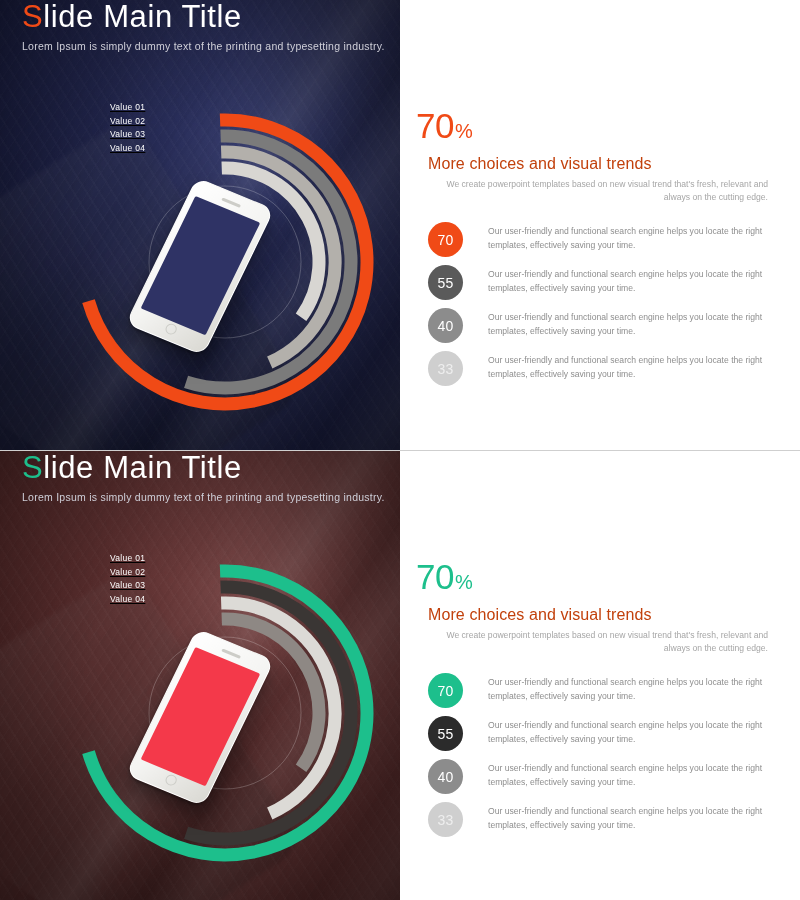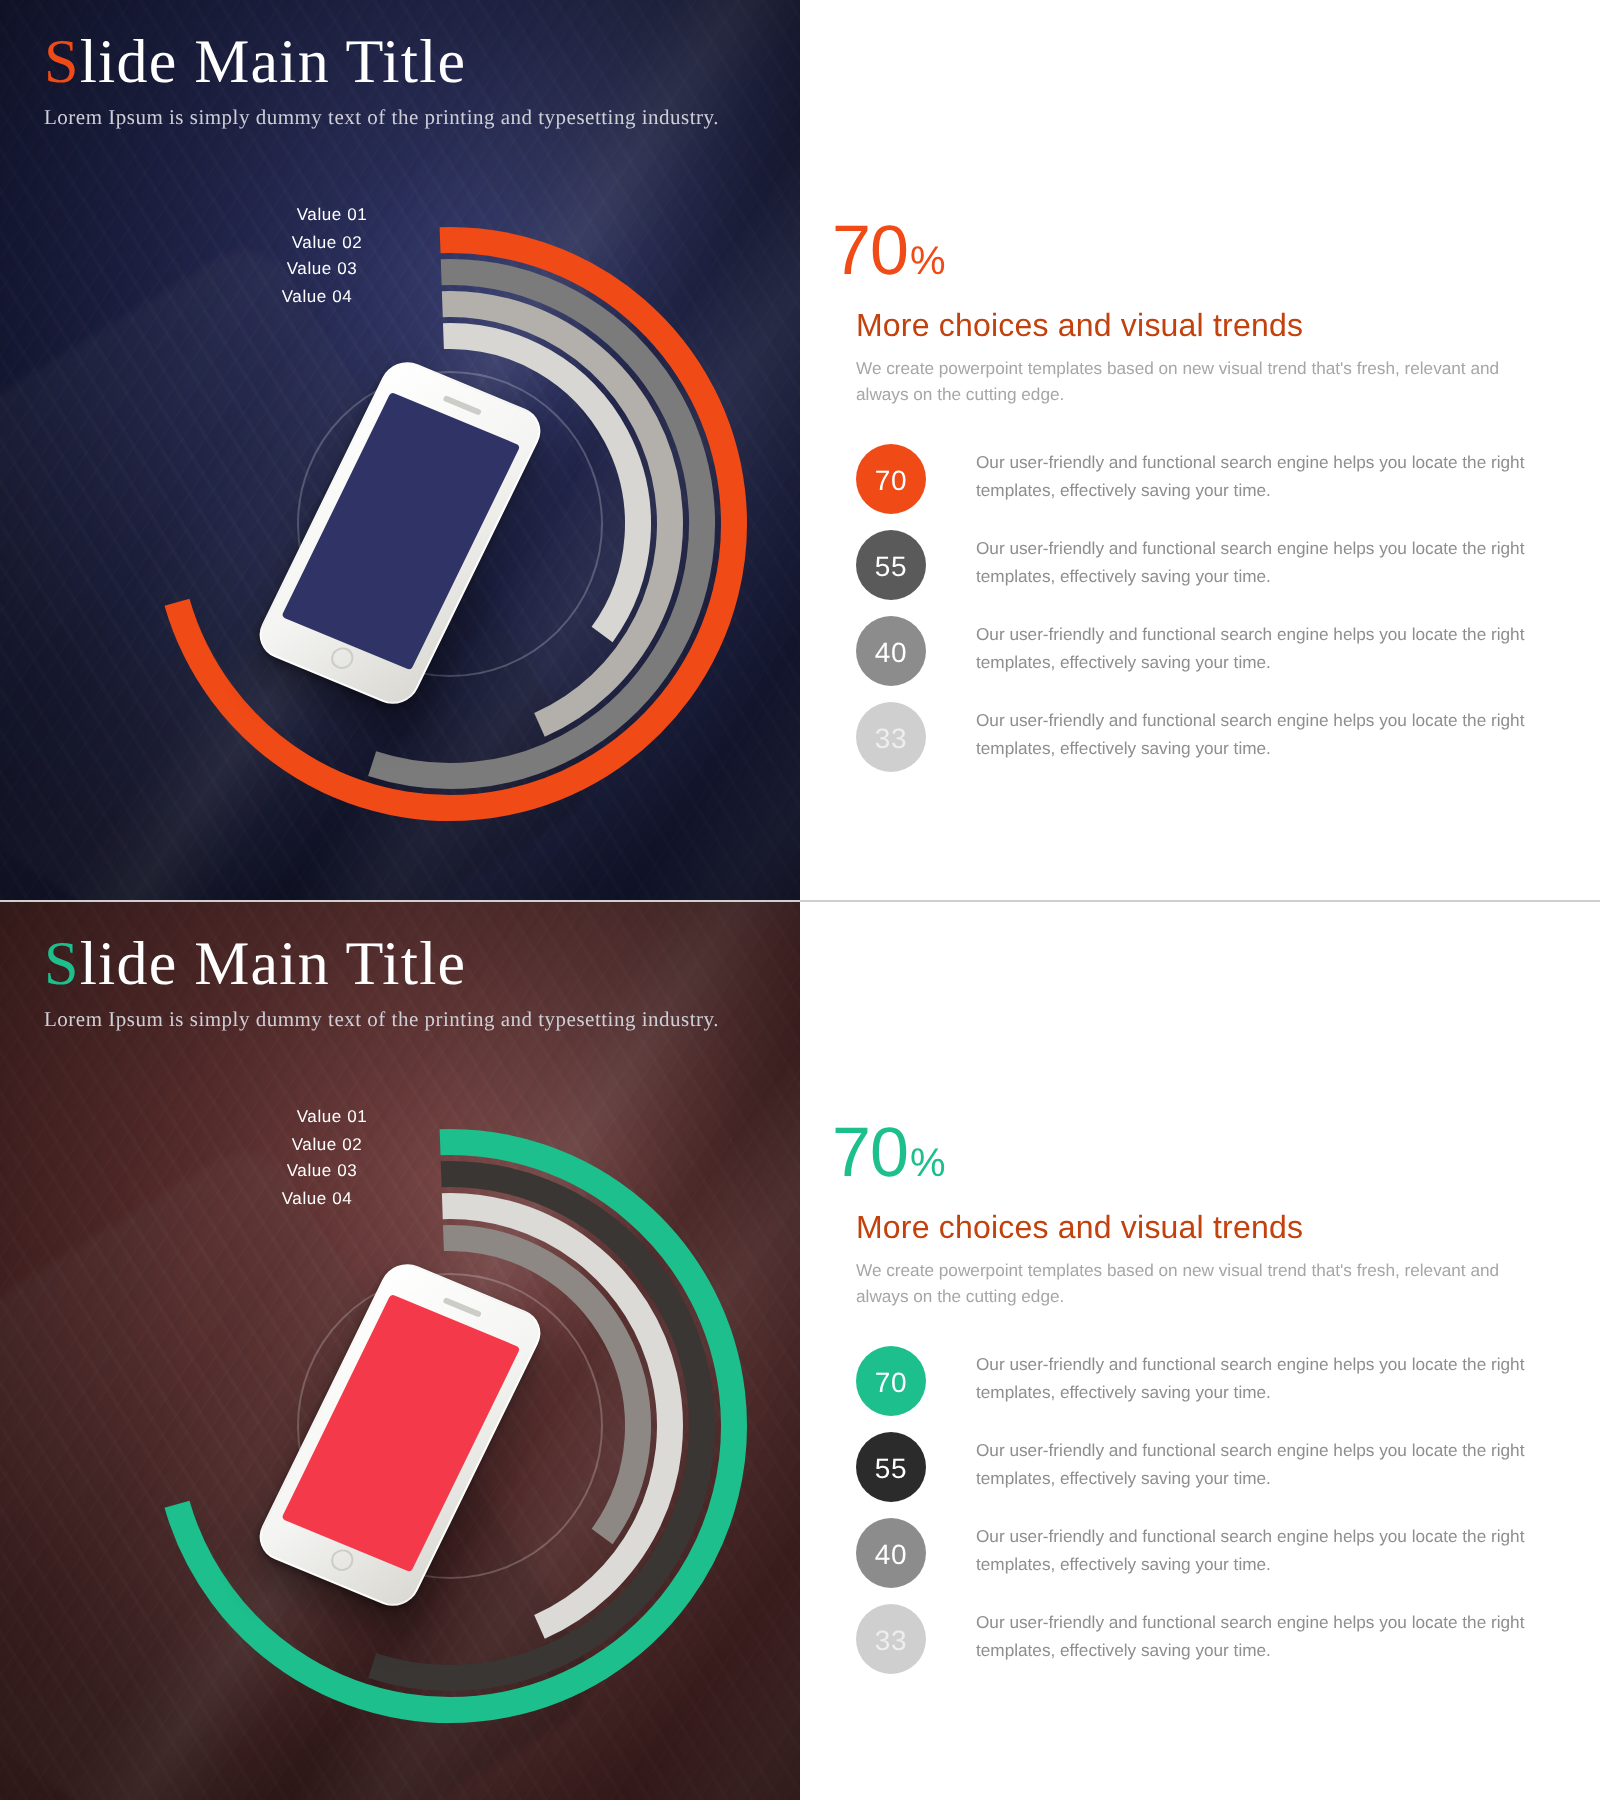--- a/index.html
+++ b/index.html
@@ -22,48 +22,48 @@
     background:linear-gradient(90deg,
       rgba(255,255,255,0) 0%, rgba(255,255,255,.06) 13%, rgba(255,255,255,.17) 19%,
       rgba(255,255,255,.03) 25%, rgba(0,0,0,.18) 31%, rgba(255,255,255,.13) 39%,
       rgba(255,255,255,.05) 47%, rgba(0,0,0,.12) 58%, rgba(255,255,255,.10) 67%,
       rgba(255,255,255,0) 86%);
     filter:blur(1.2px);}
   .bg-vig{position:absolute;inset:0;background:radial-gradient(ellipse at 44% 48%, rgba(0,0,0,0) 26%, rgba(0,0,0,.40) 100%);}
   .bg-corner{position:absolute;left:-60px;top:170px;width:300px;height:330px;transform:rotate(-32deg);
     background:linear-gradient(160deg, rgba(255,255,255,.07), rgba(0,0,0,.22));border-radius:26px;filter:blur(2px);opacity:.7;}
 
-  .head{position:absolute;left:22px;top:14px;width:360px;z-index:6;font-family:Liberation Serif, serif;}
+  .head{position:absolute;left:22px;top:0;width:360px;z-index:6;}
   .title{font-size:31px;line-height:1.12;color:#ffffff;font-weight:400;letter-spacing:.6px;white-space:nowrap;}
   .title .cap{font-weight:400;}
   .subtitle{margin-top:5px;font-size:10.5px;color:#cfcfd8;letter-spacing:.25px;white-space:nowrap;}
 
   
   .donut{position:absolute;z-index:4;}
   .donut svg{display:block;overflow:visible;}
 
   
-  .legend{position:absolute;z-index:7;text-align:center;}
+  .legend{position:absolute;z-index:7;text-align:left;text-decoration:underline;}
   .legend-row{font-size:8.5px;color:#ffffff;line-height:13.6px;letter-spacing:.3px;white-space:nowrap;}
 
   
   .phone-wrap{position:absolute;z-index:5;}
   .phone{width:84px;height:163px;border-radius:13px;background:linear-gradient(118deg,#ffffff 0%,#f4f4f2 52%,#d9d8d2 100%);
     transform:rotate(26deg) skewY(-3.5deg);box-shadow:5px 11px 20px rgba(0,0,0,.42), 0 2px 3px rgba(0,0,0,.3);
     position:relative;border:1px solid rgba(255,255,255,.65);box-sizing:border-box;}
   .phone-screen{position:absolute;left:6px;right:6px;top:17px;bottom:19px;border-radius:2px;}
   .phone-speaker{position:absolute;left:50%;top:8px;width:20px;height:2.5px;margin-left:-10px;border-radius:2px;background:#cdcdc8;}
   .phone-home{position:absolute;left:50%;bottom:6px;width:9px;height:9px;margin-left:-4.5px;border-radius:50%;border:1px solid #cdcdc8;}
 
   
   .right-panel{position:absolute;left:400px;top:0;width:400px;height:450px;background:#ffffff;}
   .pct{position:absolute;left:16px;top:108px;font-size:35px;line-height:1;font-weight:400;letter-spacing:-.5px;}
   .pct .sym{font-size:20px;margin-left:1px;}
   .heading{position:absolute;left:28px;top:155px;font-size:16px;color:#c2410c;font-weight:400;letter-spacing:.1px;}
-  .lede{position:absolute;left:28px;top:178px;width:340px;font-size:8.6px;line-height:1.55;color:#a6a6a6;}
+  .lede{position:absolute;left:28px;top:178px;width:340px;font-size:8.6px;line-height:1.55;color:#a6a6a6;text-align:right;}
 
   .items{position:absolute;left:28px;top:222px;width:348px;}
   .item{position:relative;height:43px;margin-bottom:0;}
   .badge{position:absolute;left:0;top:0;width:35px;height:35px;border-radius:50%;color:#fff;
     font-size:14px;display:flex;align-items:center;justify-content:center;letter-spacing:.3px;}
   .badge.faint{color:#eeeeee;}
   .item-text{position:absolute;left:60px;top:3px;width:300px;font-size:8.6px;line-height:1.62;color:#8e8e8e;}
 </style>
 </head>
 <body>

